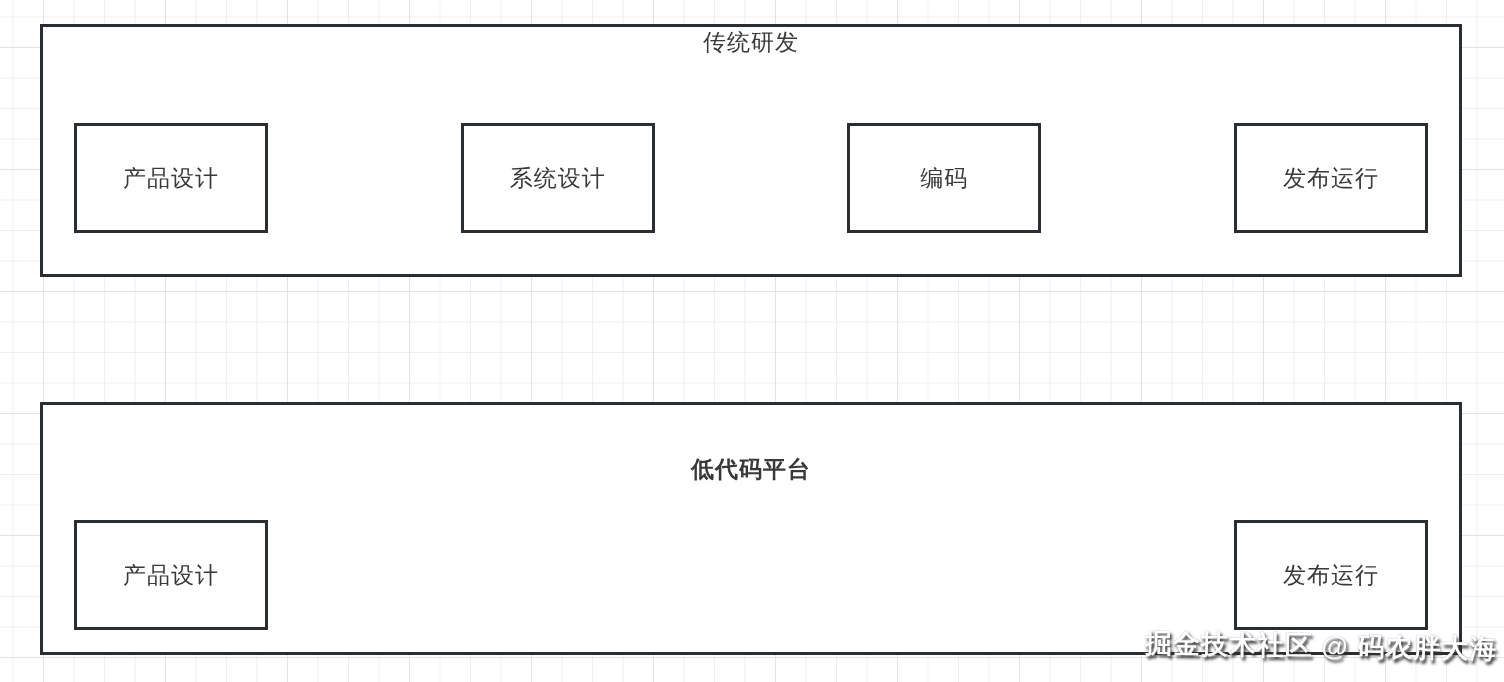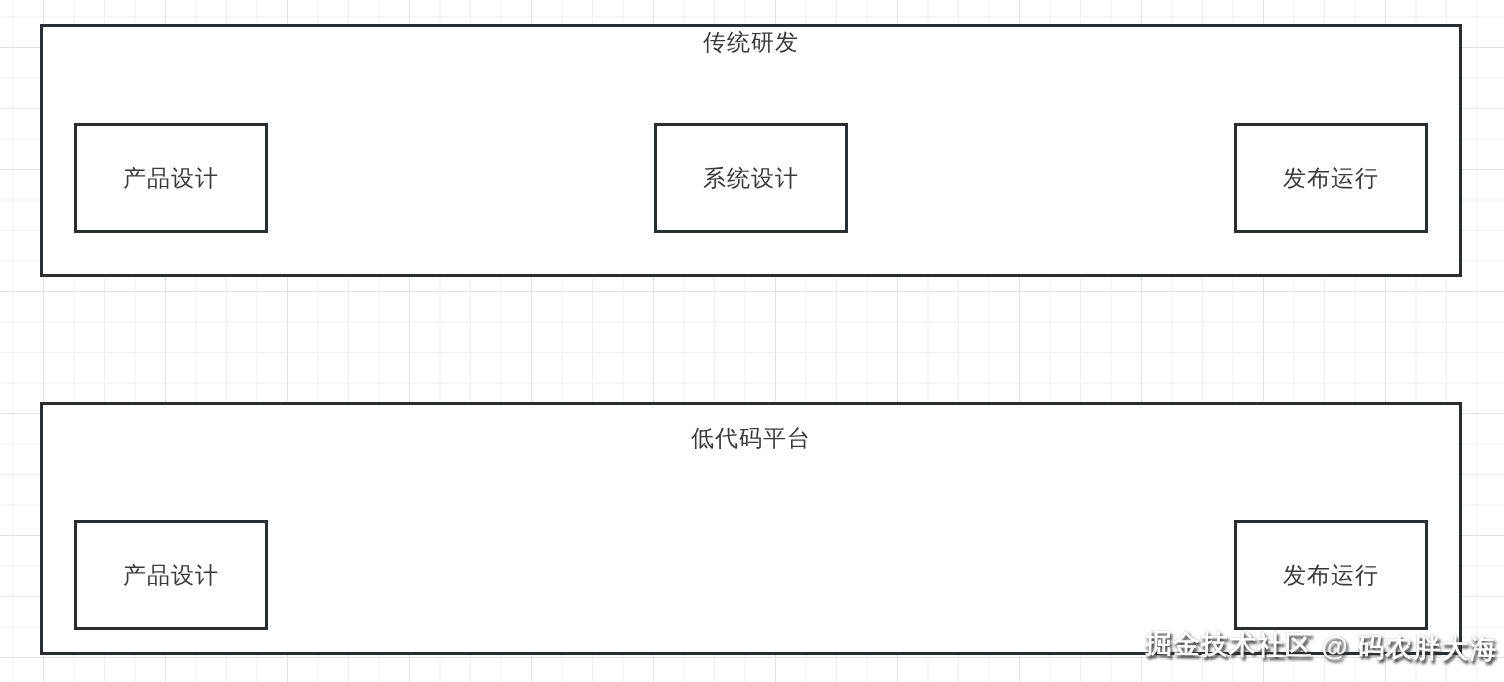--- a/index.html
+++ b/index.html
@@ -47,21 +47,21 @@
   .panel-bottom { top: 402px; }
 
   .panel-title {
     text-align: center;
     font-size: 23px;
     color: #38393b;
     letter-spacing: 1px;
   }
 
   .panel-top .panel-title { }
-  .panel-bottom .panel-title { margin-top: 18px; }
+  .panel-bottom .panel-title { margin-top: 49px; font-weight: bold; }
 
   .node-row {
     position: absolute;
     left: 0;
     right: 0;
     display: flex;
     justify-content: space-between;
     padding: 4px 31px;
   }
 
@@ -99,20 +99,21 @@
 </head>
 <body>
 
 <div class="canvas">
 
   <section class="panel panel-top">
     <div class="panel-title">传统研发</div>
     <div class="node-row">
       <div class="node">产品设计</div>
       <div class="node">系统设计</div>
+      <div class="node">编码</div>
       <div class="node">发布运行</div>
     </div>
   </section>
 
   <section class="panel panel-bottom">
     <div class="panel-title">低代码平台</div>
     <div class="node-row">
       <div class="node">产品设计</div>
       <div class="node">发布运行</div>
     </div>

